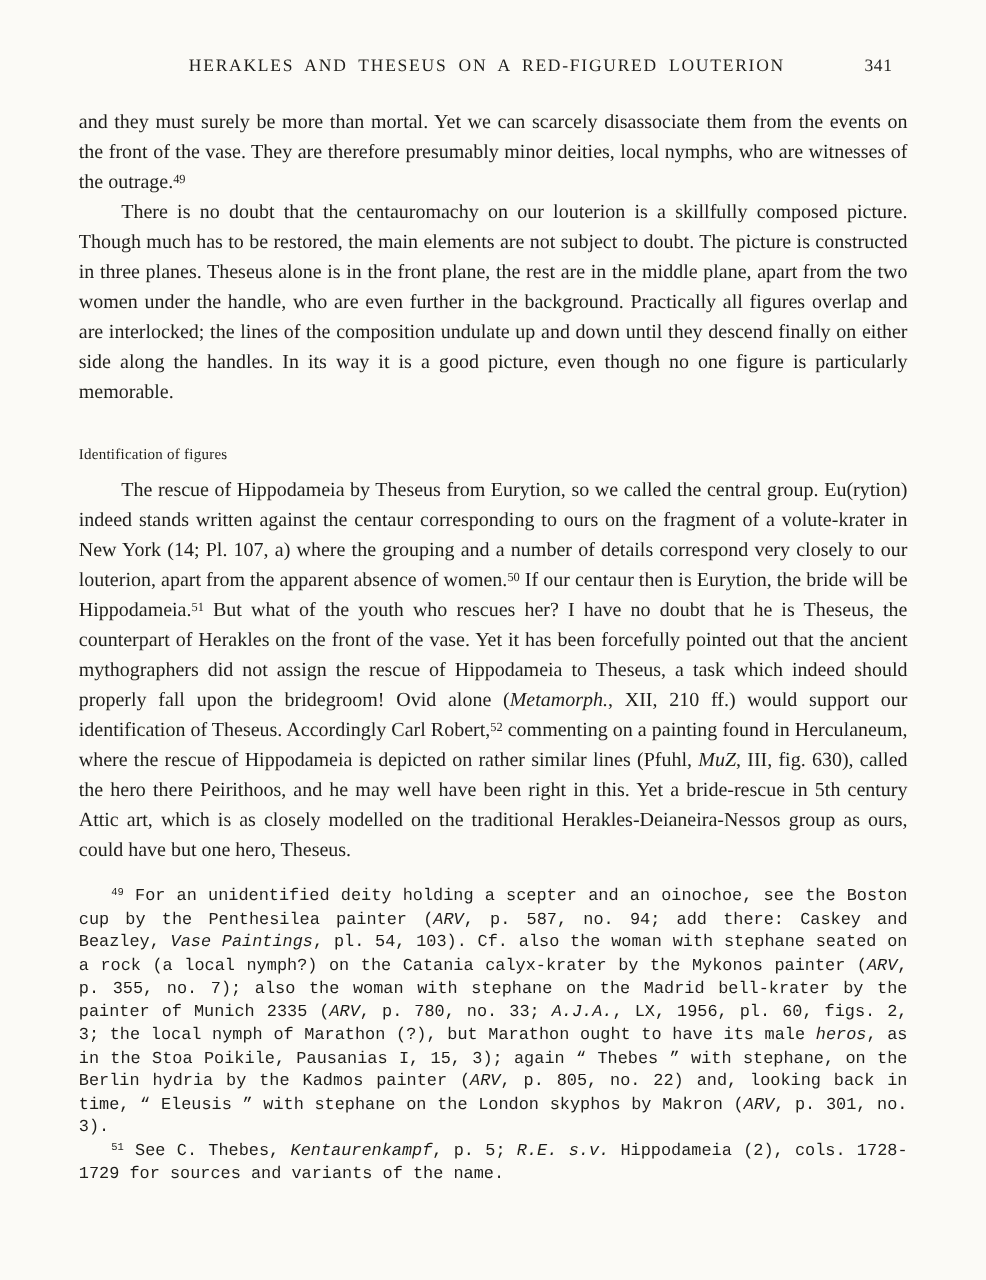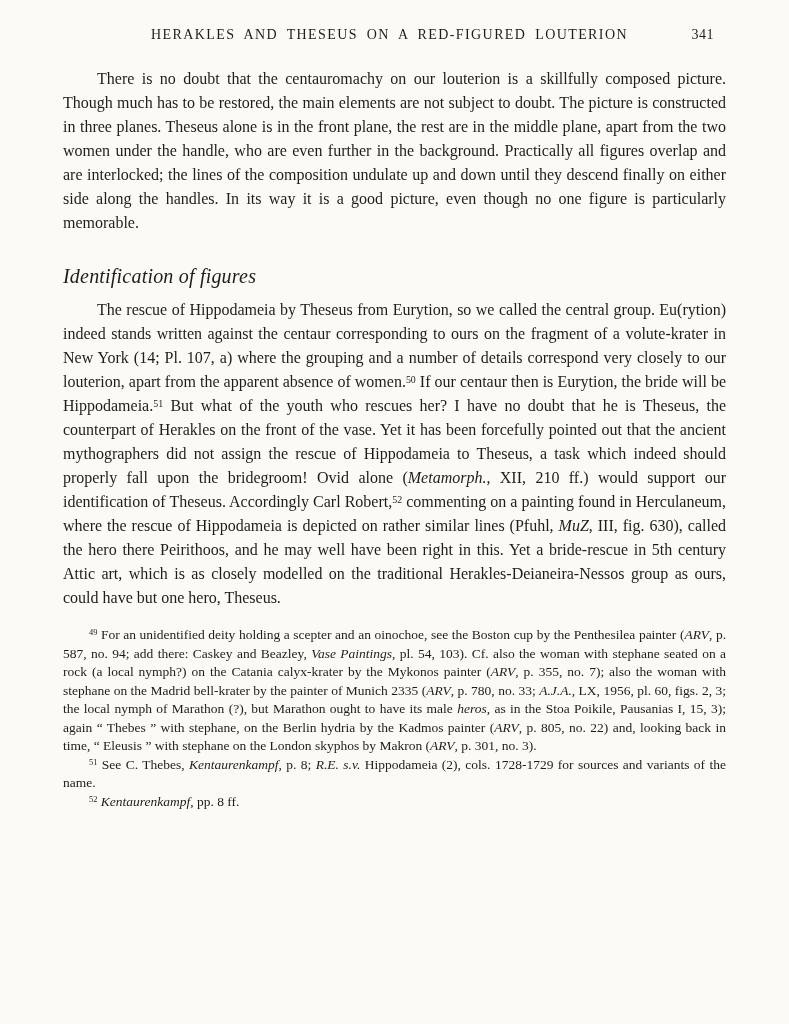--- a/index.html
+++ b/index.html
@@ -12,21 +12,21 @@
     overflow: hidden;
     background: #fbfaf6;
     color: #1e1d1a;
     font-family: "Liberation Serif", "DejaVu Serif", serif;
     -webkit-font-smoothing: antialiased;
   }
   .page {
     box-sizing: border-box;
     width: 789px;
     height: 1024px;
-    padding: 27px 63px 0 63px;
+    padding: 46px 63px 0 63px;
   }
   .page-header {
     position: relative;
     text-align: center;
     font-size: 14px;
     letter-spacing: 1.4px;
     word-spacing: 4px;
     margin-bottom: 24px;
     white-space: nowrap;
   }
@@ -43,35 +43,35 @@
   .para {
     margin: 0;
     font-size: 16px;
     line-height: 24px;
     text-align: justify;
   }
   .para.indent {
     text-indent: 34px;
   }
   .section-heading {
-    font-size: 20px;
+    font-size: 12px;
     font-weight: normal;
-    font-style: italic;
     margin: 30px 0 10px 0;
     letter-spacing: 0.2px;
   }
   .footnotes {
     margin-top: 16px;
   }
   .footnote {
     margin: 0;
     font-size: 13.5px;
     line-height: 18.5px;
     text-align: justify;
     text-indent: 26px;
+    font-family: Liberation Mono, monospace;
   }
   sup {
     font-size: 62%;
     line-height: 0;
     vertical-align: baseline;
     position: relative;
     top: -0.45em;
     letter-spacing: 0;
   }
   i { font-style: italic; }
@@ -82,30 +82,30 @@
 <div class="page">
 
   <header class="page-header">
     <span class="running-title">HERAKLES AND THESEUS ON A RED-FIGURED LOUTERION</span>
     <span class="page-number">341</span>
   </header>
 
   <main>
 
     <div>
+        <p class="para"><span>and they must surely be more than mortal. Yet we can scarcely disassociate them from the events on the front of the vase. They are therefore presumably minor deities, local nymphs, who are witnesses of the outrage.</span><sup>49</sup></p>
         <p class="para indent"><span>There is no doubt that the centauromachy on our louterion is a skillfully composed picture. Though much has to be restored, the main elements are not subject to doubt. The picture is constructed in three planes. Theseus alone is in the front plane, the rest are in the middle plane, apart from the two women under the handle, who are even further in the background. Practically all figures overlap and are interlocked; the lines of the composition undulate up and down until they descend finally on either side along the handles. In its way it is a good picture, even though no one figure is particularly memorable.</span></p>
       </div>
 
     <h2 class="section-heading">Identification of figures</h2>
 
     <div>
         <p class="para indent"><span>The rescue of Hippodameia by Theseus from Eurytion, so we called the central group. Eu(rytion) indeed stands written against the centaur corresponding to ours on the fragment of a volute-krater in New York (14; Pl. 107, a) where the grouping and a number of details correspond very closely to our louterion, apart from the apparent absence of women.</span><sup>50</sup><span> If our centaur then is Eurytion, the bride will be Hippodameia.</span><sup>51</sup><span> But what of the youth who rescues her? I have no doubt that he is Theseus, the counterpart of Herakles on the front of the vase. Yet it has been forcefully pointed out that the ancient mythographers did not assign the rescue of Hippodameia to Theseus, a task which indeed should properly fall upon the bridegroom! Ovid alone (</span><i>Metamorph.</i><span>, XII, 210 ff.) would support our identification of Theseus. Accordingly Carl Robert,</span><sup>52</sup><span> commenting on a painting found in Herculaneum, where the rescue of Hippodameia is depicted on rather similar lines (Pfuhl, </span><i>MuZ</i><span>, III, fig. 630), called the hero there Peirithoos, and he may well have been right in this. Yet a bride-rescue in 5th century Attic art, which is as closely modelled on the traditional Herakles-Deianeira-Nessos group as ours, could have but one hero, Theseus.</span></p>
       </div>
 
     <footer class="footnotes">
         <p class="footnote"><sup>49</sup><span> For an unidentified deity holding a scepter and an oinochoe, see the Boston cup by the Penthesilea painter (</span><i>ARV</i><span>, p. 587, no. 94; add there: Caskey and Beazley, </span><i>Vase Paintings</i><span>, pl. 54, 103). Cf. also the woman with stephane seated on a rock (a local nymph?) on the Catania calyx-krater by the Mykonos painter (</span><i>ARV</i><span>, p. 355, no. 7); also the woman with stephane on the Madrid bell-krater by the painter of Munich 2335 (</span><i>ARV</i><span>, p. 780, no. 33; </span><i>A.J.A.</i><span>, LX, 1956, pl. 60, figs. 2, 3; the local nymph of Marathon (?), but Marathon ought to have its male </span><i>heros</i><span>, as in the Stoa Poikile, Pausanias I, 15, 3); again “ Thebes ” with stephane, on the Berlin hydria by the Kadmos painter (</span><i>ARV</i><span>, p. 805, no. 22) and, looking back in time, “ Eleusis ” with stephane on the London skyphos by Makron (</span><i>ARV</i><span>, p. 301, no. 3).</span></p>
-        <p class="footnote"><sup>51</sup><span> See C. Thebes, </span><i>Kentaurenkampf</i><span>, p. 8; </span><i>R.E. s.v.</i><span> Hippodameia (2), cols. 1728-1729 for sources and variants of the name.</span></p>
-        <p class="footnote"><sup>52</sup><span> </span><i>Kentaurenkampf</i><span>, pp. 8 ff.</span></p>
+        <p class="footnote"><sup>51</sup><span> See C. Thebes, </span><i>Kentaurenkampf</i><span>, p. 5; </span><i>R.E. s.v.</i><span> Hippodameia (2), cols. 1728-1729 for sources and variants of the name.</span></p>
       </footer>
 
   </main>
 
 </div>
 
 </body></html>

